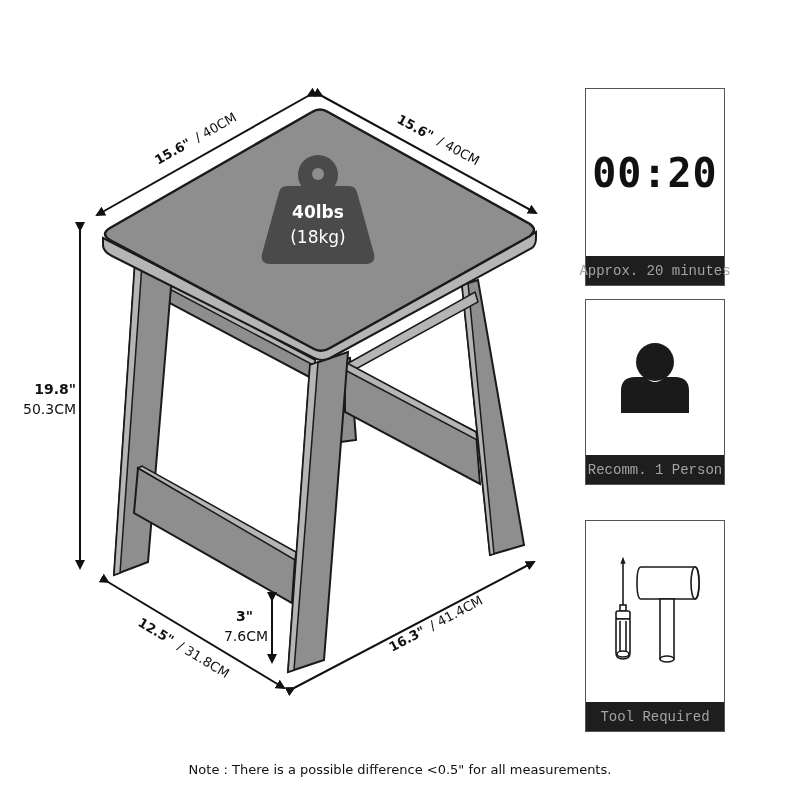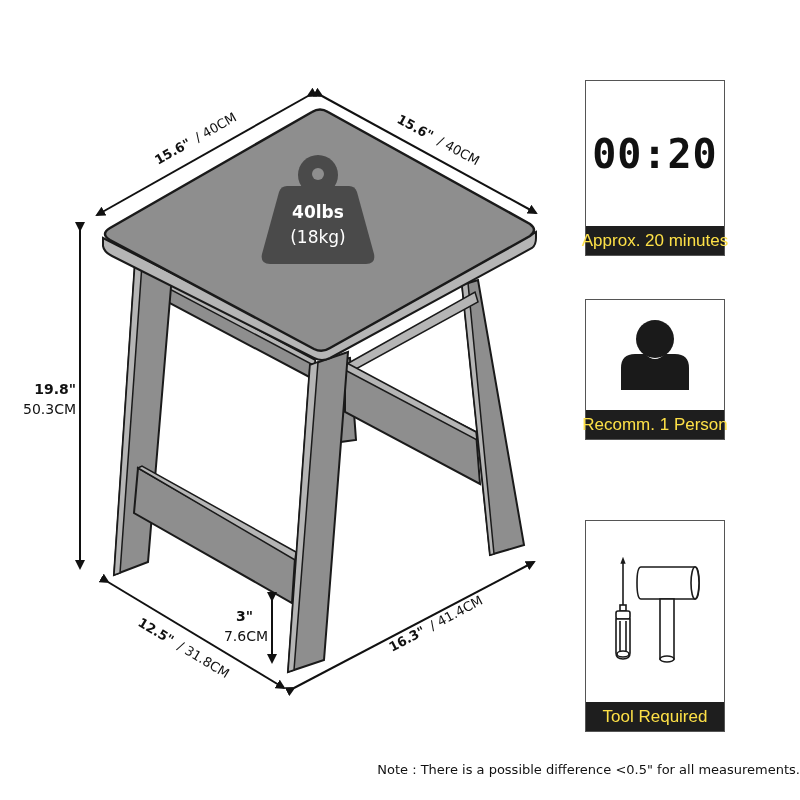--- a/index.html
+++ b/index.html
@@ -1,23 +1,23 @@
 <!DOCTYPE html>
 <html><head>
 <meta charset="utf-8">
 <style>
   html, body { margin:0; padding:0; background:#ffffff; }
   body { width:800px; height:800px; position:relative; overflow:hidden; font-family:"Liberation Sans", sans-serif; color:#111; }
   .stage { position:absolute; left:0; top:0; width:800px; height:800px; }
   svg text { font-family:"DejaVu Sans", sans-serif; }
   .card { position:absolute; left:585px; width:140px; border:1.5px solid #555; background:#fff; box-sizing:border-box; }
-  .card .caption { position:absolute; left:0; right:0; bottom:0; height:29px; background:#1e1e1e; color:#fde047; font-family:Liberation Sans, sans-serif; font-size:17px; display:flex; align-items:center; justify-content:center; white-space:nowrap; }
+  .card .caption { position:absolute; left:0; right:0; bottom:0; height:29px; background:#1e1e1e; color:#a3a3a3; font-family:Liberation Mono, monospace; font-size:14px; display:flex; align-items:center; justify-content:center; white-space:nowrap; }
   .card .iconwrap { position:absolute; left:0; right:0; top:0; bottom:29px; display:flex; align-items:center; justify-content:center; }
   .clock { font-family:"DejaVu Sans Mono", monospace; font-size:40px; font-weight:bold; letter-spacing:1px; color:#111; }
-  .note { position:absolute; left:0; right:0; top:762px; text-align:right; font-family:"DejaVu Sans", sans-serif; font-size:13px; color:#111; }
+  .note { position:absolute; left:0; right:0; top:762px; text-align:center; font-family:"DejaVu Sans", sans-serif; font-size:13px; color:#111; }
 </style>
 </head>
 <body>
 
 <div class="stage">
 <svg width="800" height="800" viewBox="0 0 800 800">
   <defs>
     <marker id="ah" markerWidth="10" markerHeight="10" refX="8" refY="5" orient="auto" markerUnits="userSpaceOnUse">
       <path d="M0,0 L10,5 L0,10 z" fill="#111"></path>
     </marker>
@@ -108,28 +108,28 @@
   </g>
 
   <g>
     <line x1="272" y1="600" x2="272" y2="662" stroke="#111" stroke-width="2" marker-end="url(#ah)" marker-start="url(#ah)"></line>
     <text x="253" y="621" text-anchor="end" font-size="14" font-weight="bold" fill="#111">3"</text>
     <text x="268" y="641" text-anchor="end" font-size="14" fill="#111">7.6CM</text>
   </g>
 </svg>
 </div>
 
-<div class="card" style="top:80px;height:176px;">
+<div class="card" style="top:88px;height:198px;">
   <div class="iconwrap">
     <span class="clock">00:20</span>
   </div>
   <div class="caption">Approx. 20 minutes</div>
 </div>
 
-<div class="card" style="top:299px;height:141px;">
+<div class="card" style="top:299px;height:186px;">
   <div class="iconwrap">
     <svg width="80" height="90" viewBox="0 0 80 90">
       <circle cx="40" cy="29" r="19" fill="#1a1a1a"></circle>
       <path d="M6,80 L6,58 Q6,44 20,44 L30,44 Q40,54 50,44 L60,44 Q74,44 74,58 L74,80 Z" fill="#1a1a1a"></path>
     </svg>
   </div>
   <div class="caption">Recomm. 1 Person</div>
 </div>
 
 <div class="card" style="top:520px;height:212px;">

